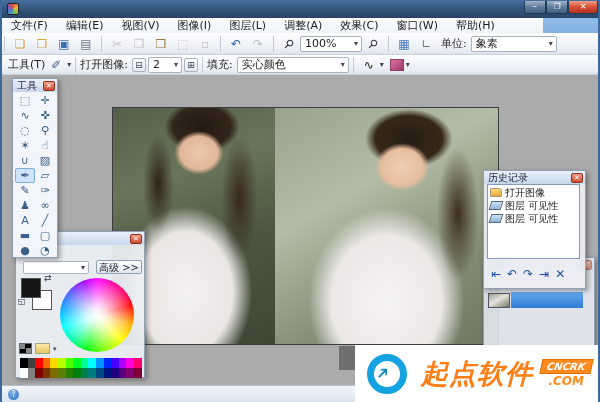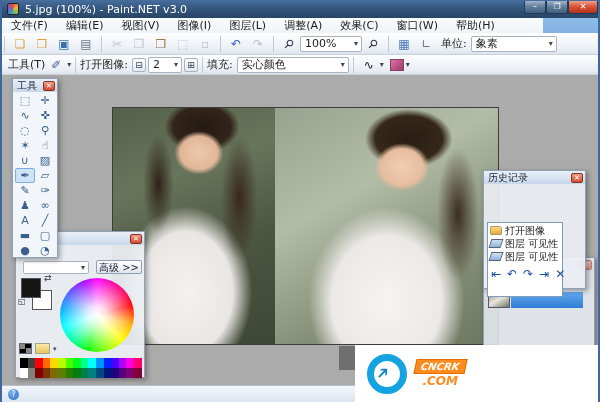--- a/index.html
+++ b/index.html
@@ -91,22 +91,22 @@
   #advanced-btn{position:absolute;left:80px;top:15px;width:46px;height:14px;border:1px solid #8fa0b4;border-radius:2px;
     background:linear-gradient(#fdfdfe,#dfe6ef);font-size:10px;text-align:center;line-height:13px;color:#223;}
   
   #layers-win{left:481px;top:257px;width:112px;height:91px;background:rgba(230,235,241,.88);z-index:8;}
   #layer-row{position:absolute;left:4px;top:34px;display:flex;align-items:center;}
   #layer-thumb{width:22px;height:15px;border:1px solid #556;background:
     linear-gradient(150deg,#98a28e 0%,#e8e4e0 45%,#6d765f 100%);}
   #layer-sel-bar{width:72px;height:16px;margin-left:1px;
     background:linear-gradient(180deg,#64a9ee,#2f7cd6);}
   #history-win{left:481px;top:170px;width:103px;height:119px;background:rgba(235,238,243,.92);z-index:10;}
-  #history-list{position:absolute;left:3px;top:13px;width:76px;height:75px;background:#fff;border:1px solid #7f9db9;
-    font-size:10px;color:#1a1a1a;padding-top:1px;margin-top:38px;}
+  #history-list{position:absolute;left:3px;top:13px;width:93px;height:75px;background:#fff;border:1px solid #7f9db9;
+    font-size:10px;color:#1a1a1a;padding-top:1px;}
   .hist-item{display:flex;align-items:center;height:13px;padding-left:2px;white-space:nowrap;}
   .hist-ic{width:12px;height:9px;margin-right:3px;flex:none;}
   .hist-ic.folder{background:linear-gradient(#ffd978,#e8a93c);border:1px solid #a97;border-radius:1px 3px 1px 1px;}
   .hist-ic.layers{background:linear-gradient(#cfe2f5,#8fb4dd);border:1px solid #567;transform:skewX(-18deg);}
   #history-toolbar{position:absolute;left:3px;top:92px;width:97px;height:22px;display:flex;align-items:center;gap:6px;
     padding-left:4px;font-size:12px;color:#1d4fa0;}
   
   #statusbar{left:0px;top:385px;width:600px;height:17px;
     background:linear-gradient(180deg,#f2f6fb,#dce5f0);border-top:1px solid #b8c2cf;
     display:flex;align-items:center;font-size:11px;color:#223;}
@@ -123,21 +123,20 @@
     padding:1px 5px;transform:skewX(-12deg);border:1px solid #e06f00;}
   #logo-domain{color:#ff8a1e;font-size:12px;font-weight:bold;font-style:italic;}
 </style>
 </head>
 <body>
 
 <div id="app">
 
   <div id="titlebar" class="abs">
     <span id="app-icon"></span>
-    <span>5.jpg (100%) - Paint.NET v3.0</span>
     <span style="margin-left:auto;display:flex;">
       <span class="caption-btn" style="width:22px;">–</span>
       <span class="caption-btn" style="width:22px;">❐</span>
       <span class="caption-btn" id="btn-close" style="width:30px;margin-right:4px;">✕</span>
     </span>
   </div>
 
   <div id="menubar" class="abs">
       <span class="menu-item">文件(F)</span>
       <span class="menu-item">编辑(E)</span>
@@ -349,19 +348,20 @@
     </div>
   </div>
 
   <div id="statusbar" class="abs">
     <span id="status-icon">?</span>
   </div>
 
   <div id="logo-edge" class="abs"></div>
   <div id="logo-band" class="abs">
     <span id="logo-circle"></span>
+    <span id="logo-text">起点软件</span>
     <span id="logo-right">
       <span id="logo-badge">CNCRK</span>
       <span id="logo-domain">.COM</span>
     </span>
   </div>
 
 </div>
 
 </body></html>

